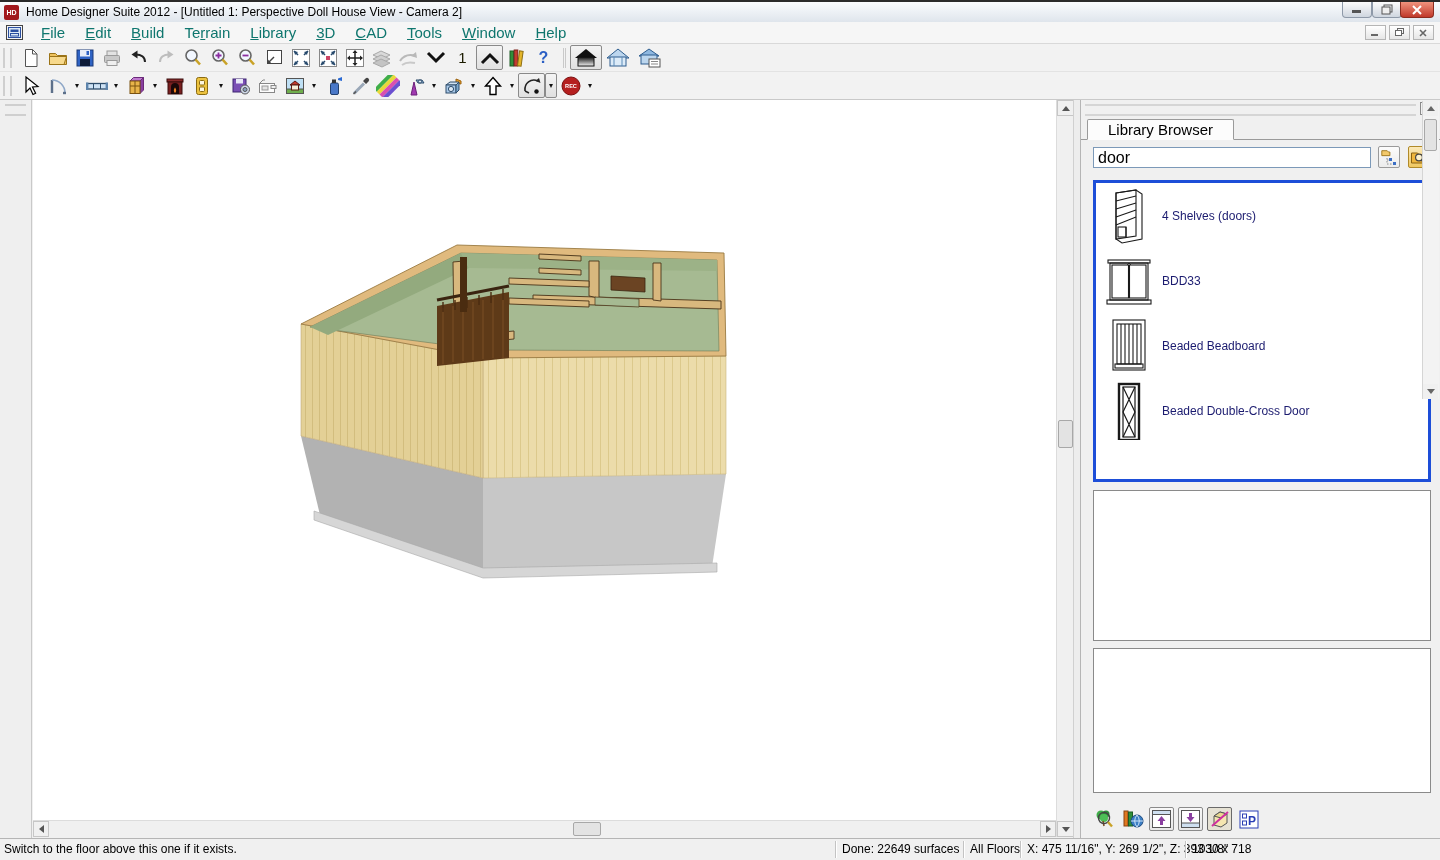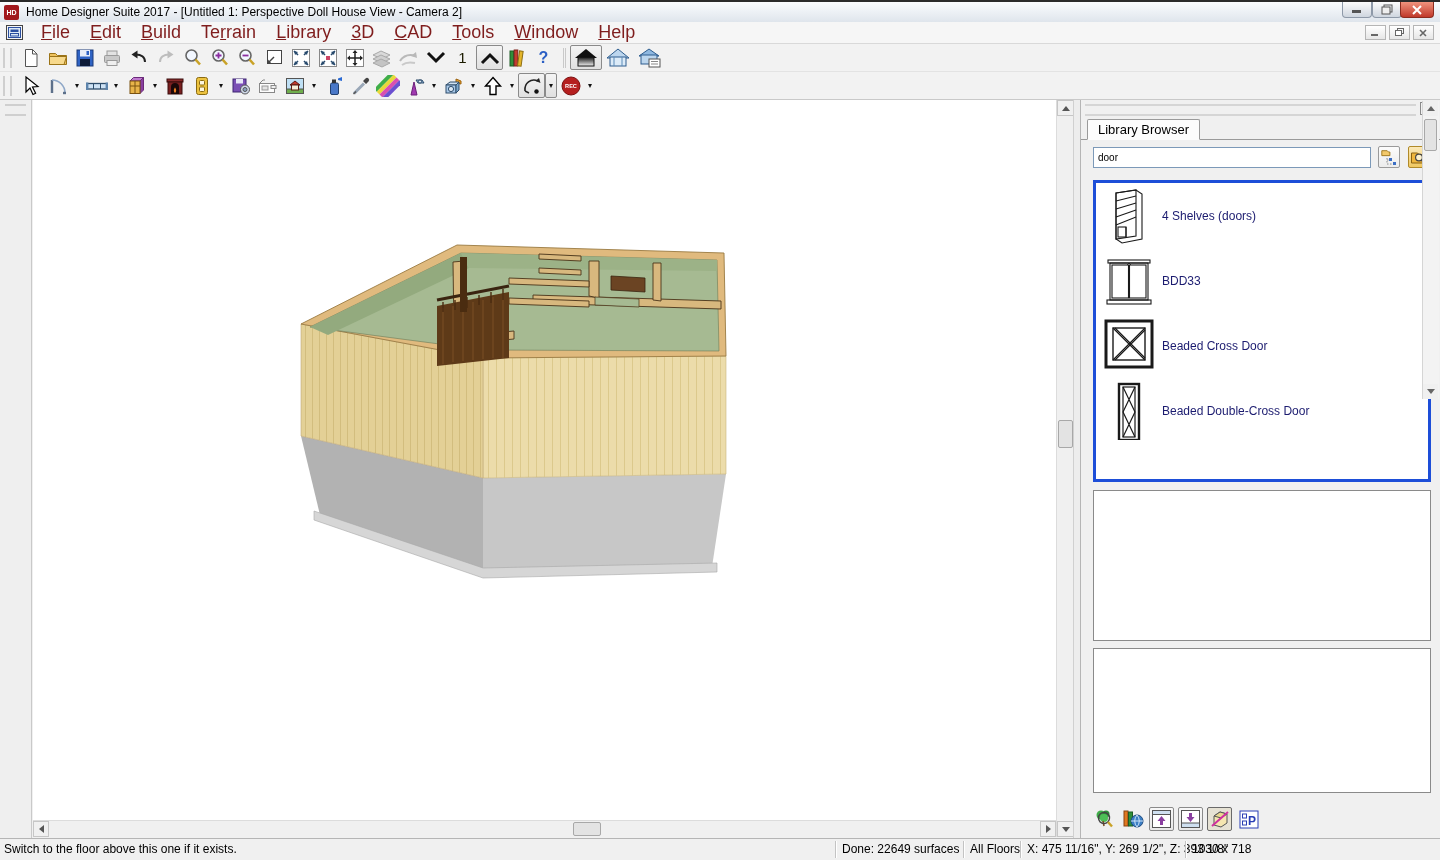--- a/index.html
+++ b/index.html
@@ -12,21 +12,21 @@
     color:#fff;font-size:7px;font-weight:bold;display:flex;align-items:center;justify-content:center;}
   #title-text{position:absolute;left:26px;top:3px;font-size:12px;color:#000;white-space:nowrap;}
   .capbtn{position:absolute;top:0;height:16px;width:30px;border:1px solid #8e99a8;border-top:none;
     border-radius:0 0 4px 4px;background:linear-gradient(#fdfdfd,#cfd6df);box-sizing:border-box;
     display:flex;align-items:center;justify-content:center;color:#444;font-size:10px;}
   #btn-close-win{background:linear-gradient(#f0937d,#c0392b);border-color:#8b2c1f;color:#fff;}
   
   #menubar{position:absolute;left:0;top:22px;width:1440px;height:22px;background:#f6f6f6;
     border-bottom:1px solid #d9d9d9;box-sizing:border-box;display:flex;align-items:center;}
   #mdi-icon{margin:0 8px 0 6px;}
-  .menu-item{padding:0 10px;font-size:18px;color:#7f1d1d;}
+  .menu-item{padding:0 10px;font-size:15px;color:#0f766e;}
   .menu-item u{text-decoration:underline;}
   .mdi-btns{position:absolute;right:6px;top:3px;display:flex;gap:3px;}
   .mdibtn{width:21px;height:15px;border:1px solid #b5b5b5;background:linear-gradient(#fff,#e6e6e6);
     display:flex;align-items:center;justify-content:center;font-size:9px;color:#555;box-sizing:border-box;}
   
   .toolbar{position:absolute;left:0;width:1440px;height:28px;background:#f2f2f2;display:flex;
     align-items:center;box-sizing:border-box;}
   #toolbar1{top:44px;border-bottom:1px solid #e3e3e3;}
   #toolbar2{top:72px;border-bottom:1px solid #c9c9c9;}
   .grip{width:5px;height:20px;border-left:2px solid #cfcfcf;border-right:2px solid #cfcfcf;margin:0 5px 0 3px;}
@@ -46,24 +46,24 @@
     display:flex;align-items:center;justify-content:center;}
   .sb-thumb{position:absolute;background:#e3e3e3;border:1px solid #a8a8a8;border-radius:2px;box-sizing:border-box;}
   .tri{width:0;height:0;}
   
   #library{position:absolute;left:1080px;top:100px;width:360px;height:738px;background:#f0f0f0;
     border-left:1px solid #b5b5b5;box-sizing:border-box;}
   #lib-grip{position:absolute;left:4px;right:24px;top:4px;height:8px;border-top:2px solid #d5d5d5;border-bottom:2px solid #d5d5d5;}
   #lib-close{position:absolute;right:6px;top:2px;width:14px;height:13px;border:1px solid #8a8a8a;background:#f0f0f0;
     font-size:8px;display:flex;align-items:center;justify-content:center;color:#222;box-sizing:border-box;}
   #lib-tabstrip{position:absolute;left:0;top:18px;width:100%;height:22px;border-bottom:1px solid #9a9a9a;box-sizing:border-box;}
-  #lib-tab{position:absolute;left:6px;top:1px;height:21px;padding:0 10px;background:#fcfcfc;border:1px solid #9a9a9a;
-    border-bottom:1px solid #fcfcfc;border-radius:2px 2px 0 0;font-size:13px;display:flex;align-items:center;box-sizing:border-box;}
+  #lib-tab{position:absolute;left:6px;top:1px;height:21px;padding:0 20px;background:#fcfcfc;border:1px solid #9a9a9a;
+    border-bottom:1px solid #fcfcfc;border-radius:2px 2px 0 0;font-size:15px;display:flex;align-items:center;box-sizing:border-box;}
   #lib-search{position:absolute;left:12px;top:47px;width:278px;height:21px;border:1px solid #7c99b8;background:#fff;
-    font-size:10px;padding:1px 4px;box-sizing:border-box;font-family:"Liberation Sans",sans-serif;}
+    font-size:16px;padding:1px 4px;box-sizing:border-box;font-family:"Liberation Sans",sans-serif;}
   .lib-sbtn{position:absolute;top:46px;width:22px;height:22px;border:1px solid #9a9a9a;border-radius:2px;
     background:linear-gradient(#fcfcfc,#ececec);display:flex;align-items:center;justify-content:center;box-sizing:border-box;}
   #lib-list{position:absolute;left:12px;top:80px;width:338px;height:302px;background:#fff;border:3px solid #1d4ed8;
     box-sizing:border-box;overflow:hidden;}
   .lib-item{display:flex;align-items:center;height:65px;}
   .lib-ico{width:66px;display:flex;justify-content:center;flex:none;}
   .lib-label{font-size:12px;color:#1b1b6f;}
   #lib-list-sb{position:absolute;right:1px;top:1px;width:16px;height:298px;background:#f3f3f3;border-left:1px solid #d5d5d5;}
   .lib-box{position:absolute;left:12px;width:338px;background:#fff;border:1px solid #8a8a8a;box-sizing:border-box;}
   #lib-icons{position:absolute;left:10px;bottom:7px;display:flex;align-items:center;gap:4px;}
@@ -74,21 +74,21 @@
   #statusbar{position:absolute;left:0;top:838px;width:1440px;height:22px;background:#f0f0f0;
     border-top:1px solid #b5b5b5;box-sizing:border-box;font-size:12px;color:#000;}
   #statusbar .seg{position:absolute;top:3px;white-space:nowrap;text-align:right;}
   #statusbar .ssep{position:absolute;top:2px;bottom:2px;width:1px;background:#c3c3c3;box-shadow:1px 0 0 #fff;}
 </style>
 </head>
 <body>
 
 <div id="titlebar">
   <div id="hd-logo">HD</div>
-  <div id="title-text">Home Designer Suite 2017 - [Untitled 1: Perspective Doll House View - Camera 2]</div>
+  <div id="title-text">Home Designer Suite 2012 - [Untitled 1: Perspective Doll House View - Camera 2]</div>
   <div class="capbtn" style="right:68px;">
     <svg width="12" height="9">
         <rect x="1" y="5" width="9" height="3" fill="#555"></rect>
       </svg>
     </div>
   <div class="capbtn" style="right:38px;">
     <svg width="12" height="11">
         <rect x="3" y="1" width="8" height="7" fill="none" stroke="#555"></rect>
         <rect x="1" y="3" width="8" height="7" fill="#eee" stroke="#555"></rect>
       </svg>
@@ -571,28 +571,32 @@
             <rect x="9" y="13" width="16.5" height="33"></rect>
             <rect x="26.5" y="13" width="16.5" height="33"></rect>
             <path d="M24 13l2-2 2 2" stroke-width="0.8"></path>
             <rect x="4" y="48" width="44" height="4"></rect>
           </svg>
         </div>
       <div class="lib-label">BDD33</div>
     </div>
     <div class="lib-item">
       <div class="lib-ico">
-          <svg width="56" height="58" fill="none" stroke="#1a1a1a">
-            <rect x="5" y="4" width="46" height="46" stroke-width="3"></rect>
-            <rect x="12" y="11" width="32" height="32" stroke-width="1.4"></rect>
-            <path d="M12 11l32 32m0-32L12 43" stroke-width="1.2"></path>
-            <path d="M14 11l30 30m-30 2l30-30" stroke-width="1.2"></path>
+          <svg width="46" height="58" fill="none" stroke="#1a1a1a" stroke-width="1.1">
+            <rect x="7" y="3" width="32" height="50"></rect>
+            <rect x="11" y="7" width="24" height="40"></rect>
+            <line x1="15" y1="7" x2="15" y2="47"></line>
+            <line x1="19" y1="7" x2="19" y2="47"></line>
+            <line x1="23" y1="7" x2="23" y2="47"></line>
+            <line x1="27" y1="7" x2="27" y2="47"></line>
+            <line x1="31" y1="7" x2="31" y2="47"></line>
+            <rect x="9" y="47" width="28" height="4"></rect>
           </svg>
         </div>
-      <div class="lib-label">Beaded Cross Door</div>
+      <div class="lib-label">Beaded Beadboard</div>
     </div>
     <div class="lib-item">
       <div class="lib-ico">
           <svg width="44" height="58" fill="none" stroke="#1a1a1a">
             <rect x="12" y="2" width="20" height="56" stroke-width="2.4"></rect>
             <rect x="16" y="5" width="12" height="50" stroke-width="1.2"></rect>
             <path d="M16 5l12 25m0-25L16 30m0 0l12 25m0-25L16 55" stroke-width="1.2"></path>
           </svg>
         </div>
       <div class="lib-label">Beaded Double-Cross Door</div>

